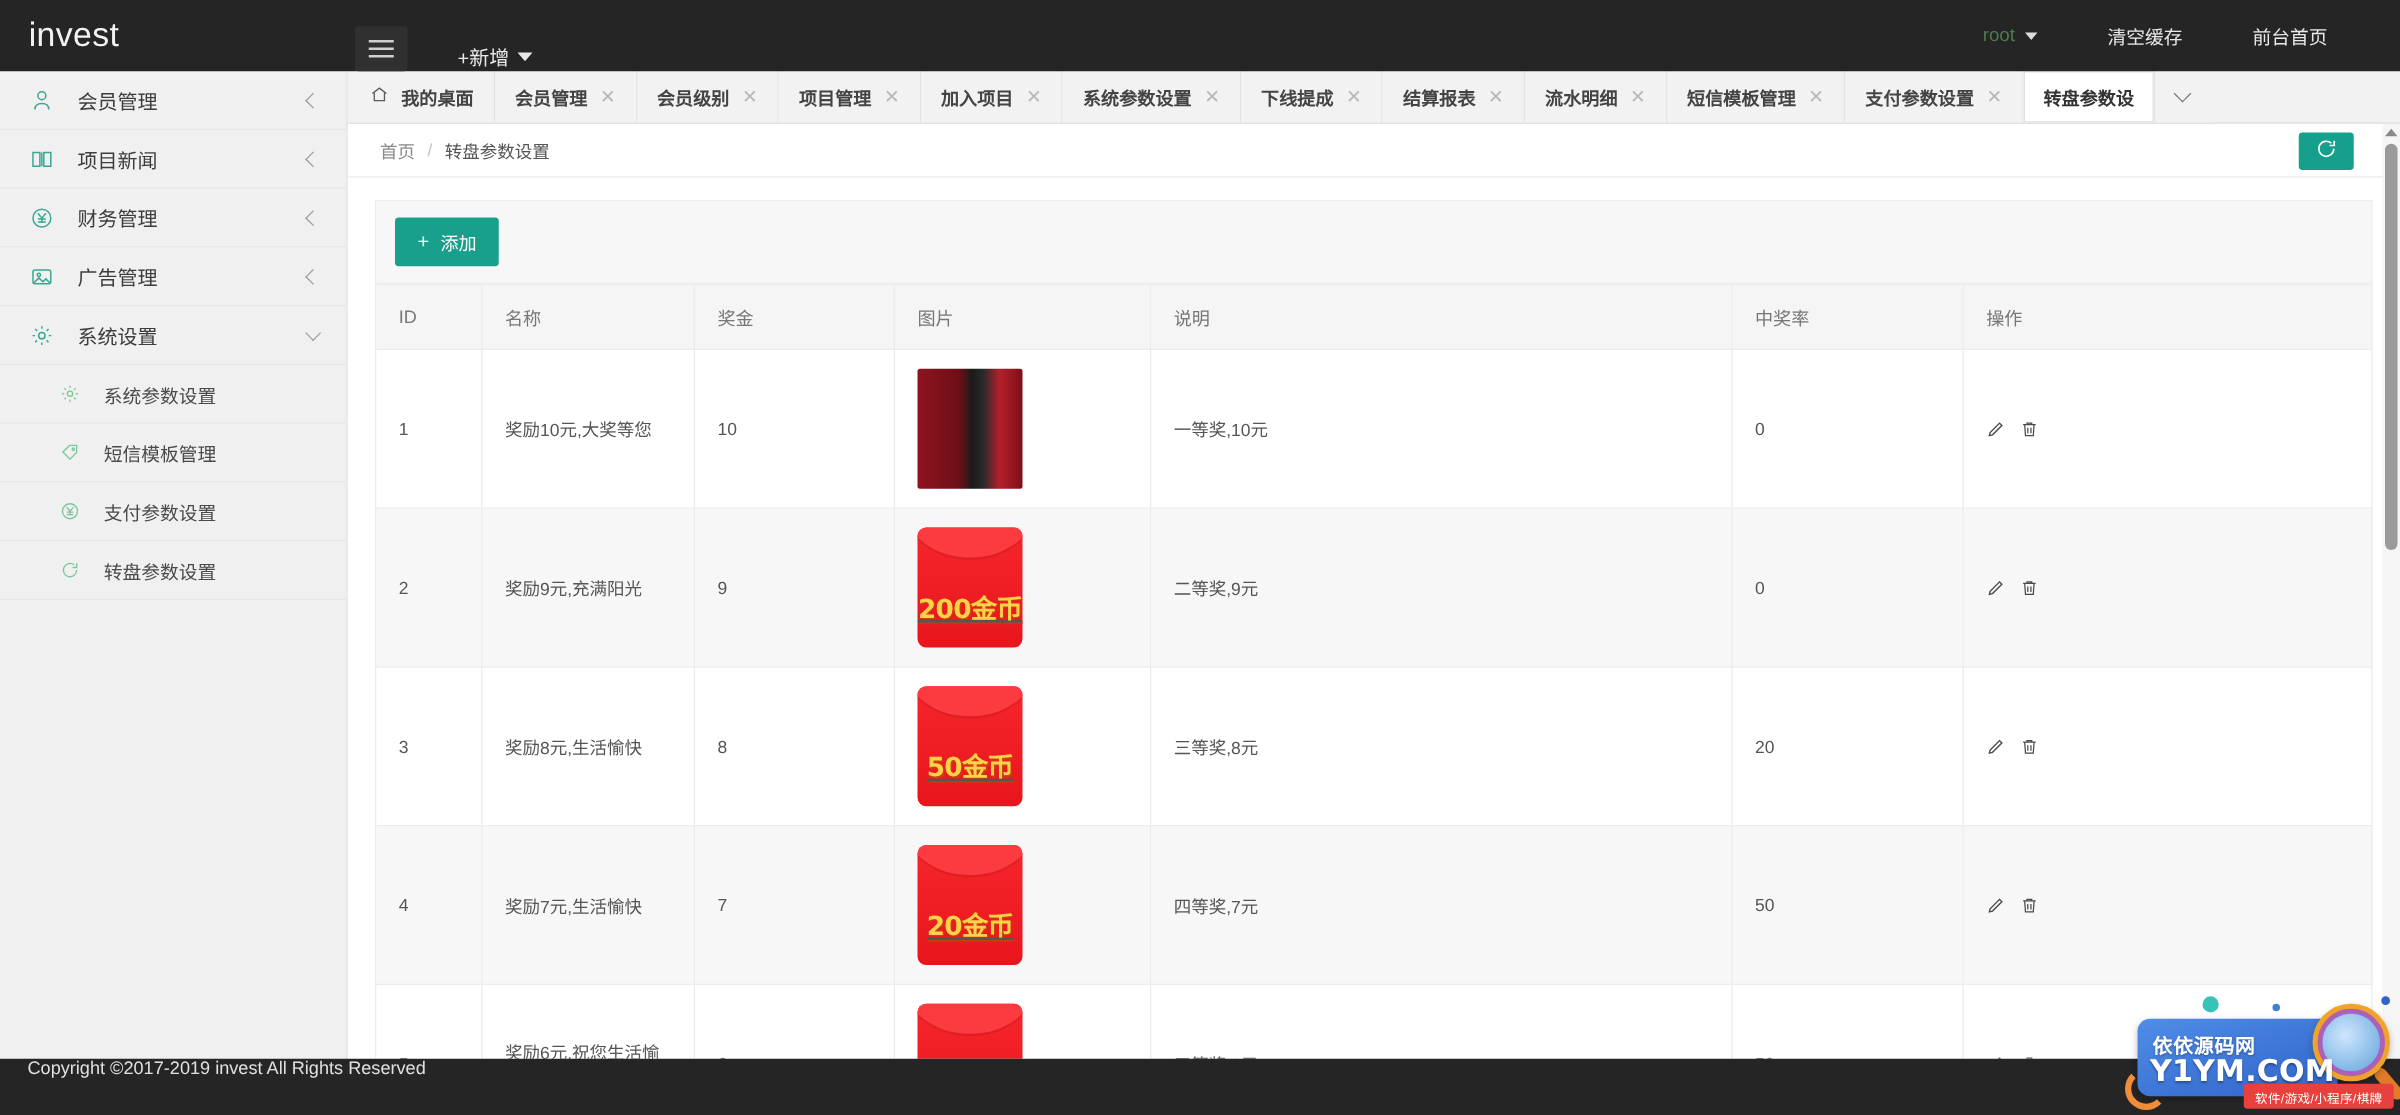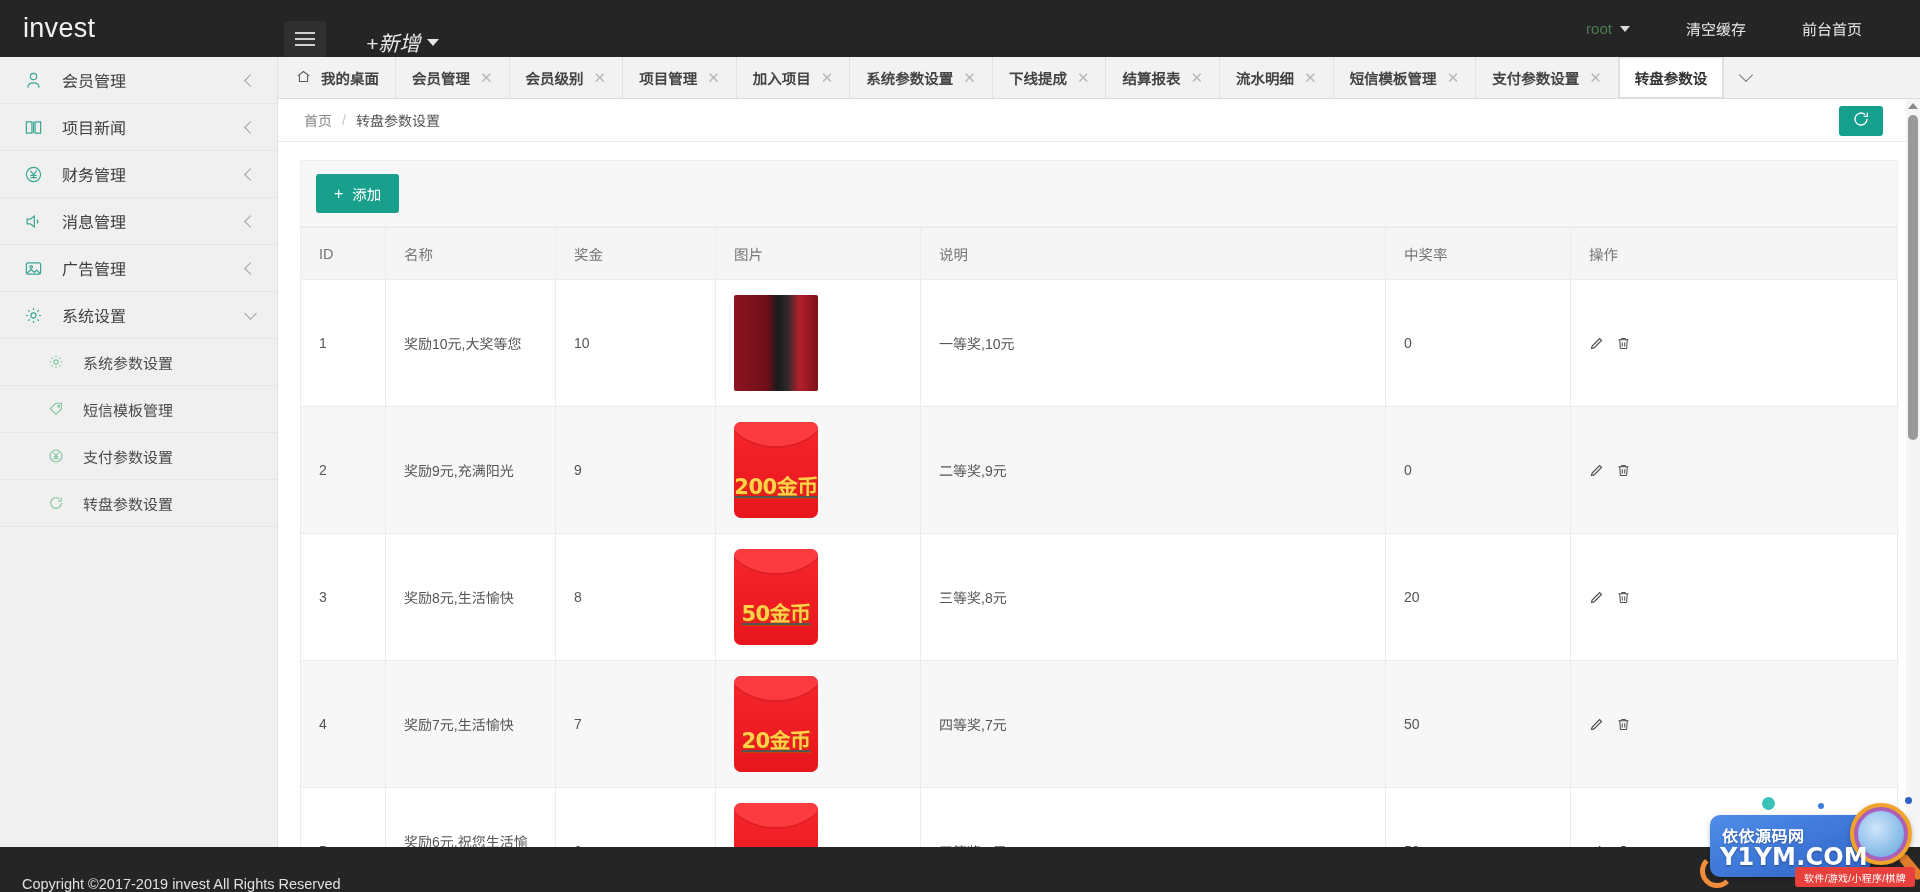--- a/index.html
+++ b/index.html
@@ -26,22 +26,22 @@
     width: 42px; height: 36px; background: #303030; border-radius: 3px;
     display: flex; flex-direction: column; justify-content: center;
     align-items: center; gap: 4px; margin-left: 6px; cursor: pointer;
   }
   .hamburger span { display: block; width: 20px; height: 2px; background: #cfcfcf; }
   .hamburger span:nth-child(1) { width: 20px; }
   .hamburger span:nth-child(2) { width: 20px; }
   .hamburger span:nth-child(3) { width: 20px; }
 
   .add-new {
-    margin-left: 40px; color: #e8e8e8; font-size: 21px; display: flex;
-    align-items: center; gap: 7px; cursor: pointer; font-style: italic;
+    margin-left: 40px; color: #e8e8e8; font-size: 16px; display: flex;
+    align-items: center; gap: 7px; cursor: pointer;
   }
   .caret-down {
     width: 0; height: 0; border-left: 6px solid transparent;
     border-right: 6px solid transparent; border-top: 7px solid #e8e8e8;
     display: inline-block;
   }
   .topbar-right {
     margin-left: auto; display: flex; align-items: center;
     gap: 0; padding-right: 30px; height: 57px;
   }
@@ -200,21 +200,21 @@
   }
   .vs-tri-up { width:0;height:0;border-left:5px solid transparent;border-right:5px solid transparent;border-bottom:6px solid #8a8a8a; }
   .vscroll-thumb {
     position: absolute; top: 16px; left: 2px; width: 10px; height: 325px;
     background: #9a9a9a; border-radius: 5px; cursor: pointer;
   }
 
   
   .footer {
     position: absolute; bottom: 0; left: 0; width: 1920px; height: 45px;
-    background: #252525; display: flex; align-items: flex-end;
+    background: #252525; display: flex; align-items: flex-start;
     padding-left: 22px; color: #e0e0e0; font-size: 14.5px; z-index: 40;
   }
 
   
   .watermark {
     position: absolute; right: 0; bottom: 0; width: 220px; height: 97px;
     z-index: 60; overflow: hidden;
   }
   .wm-plaque {
     position: absolute; left: 10px; top: 20px; width: 160px; height: 62px;
@@ -314,30 +314,20 @@
     <span class="m-icon">
       <svg width="19" height="19" viewBox="0 0 24 24" fill="none" stroke="currentColor" stroke-width="1.5">
           <circle cx="12" cy="12" r="9"></circle>
           <path d="M8 7l4 5 4-5M8 13h8M8 16h8M12 12v5"></path>
         </svg>
     </span>
     <span class="m-label">财务管理</span>
     <i class="chev left"></i>
   </div>
 
-  <div class="menu-item">
-    <span class="m-icon">
-      <svg width="19" height="19" viewBox="0 0 24 24" fill="none" stroke="currentColor" stroke-width="1.5">
-          <path d="M4 9v6h4l5 4V5L8 9H4z"></path>
-          <path d="M16.5 9.5a4 4 0 010 5"></path>
-        </svg>
-    </span>
-    <span class="m-label">消息管理</span>
-    <i class="chev left"></i>
-  </div>
 
   <div class="menu-item">
     <span class="m-icon">
       <svg width="19" height="19" viewBox="0 0 24 24" fill="none" stroke="currentColor" stroke-width="1.5">
           <rect x="3" y="5" width="18" height="14" rx="2"></rect>
           <circle cx="9" cy="10" r="1.6"></circle>
           <path d="M4 18l5-5 4 4 3-3 4 4"></path>
         </svg>
     </span>
     <span class="m-label">广告管理</span>

